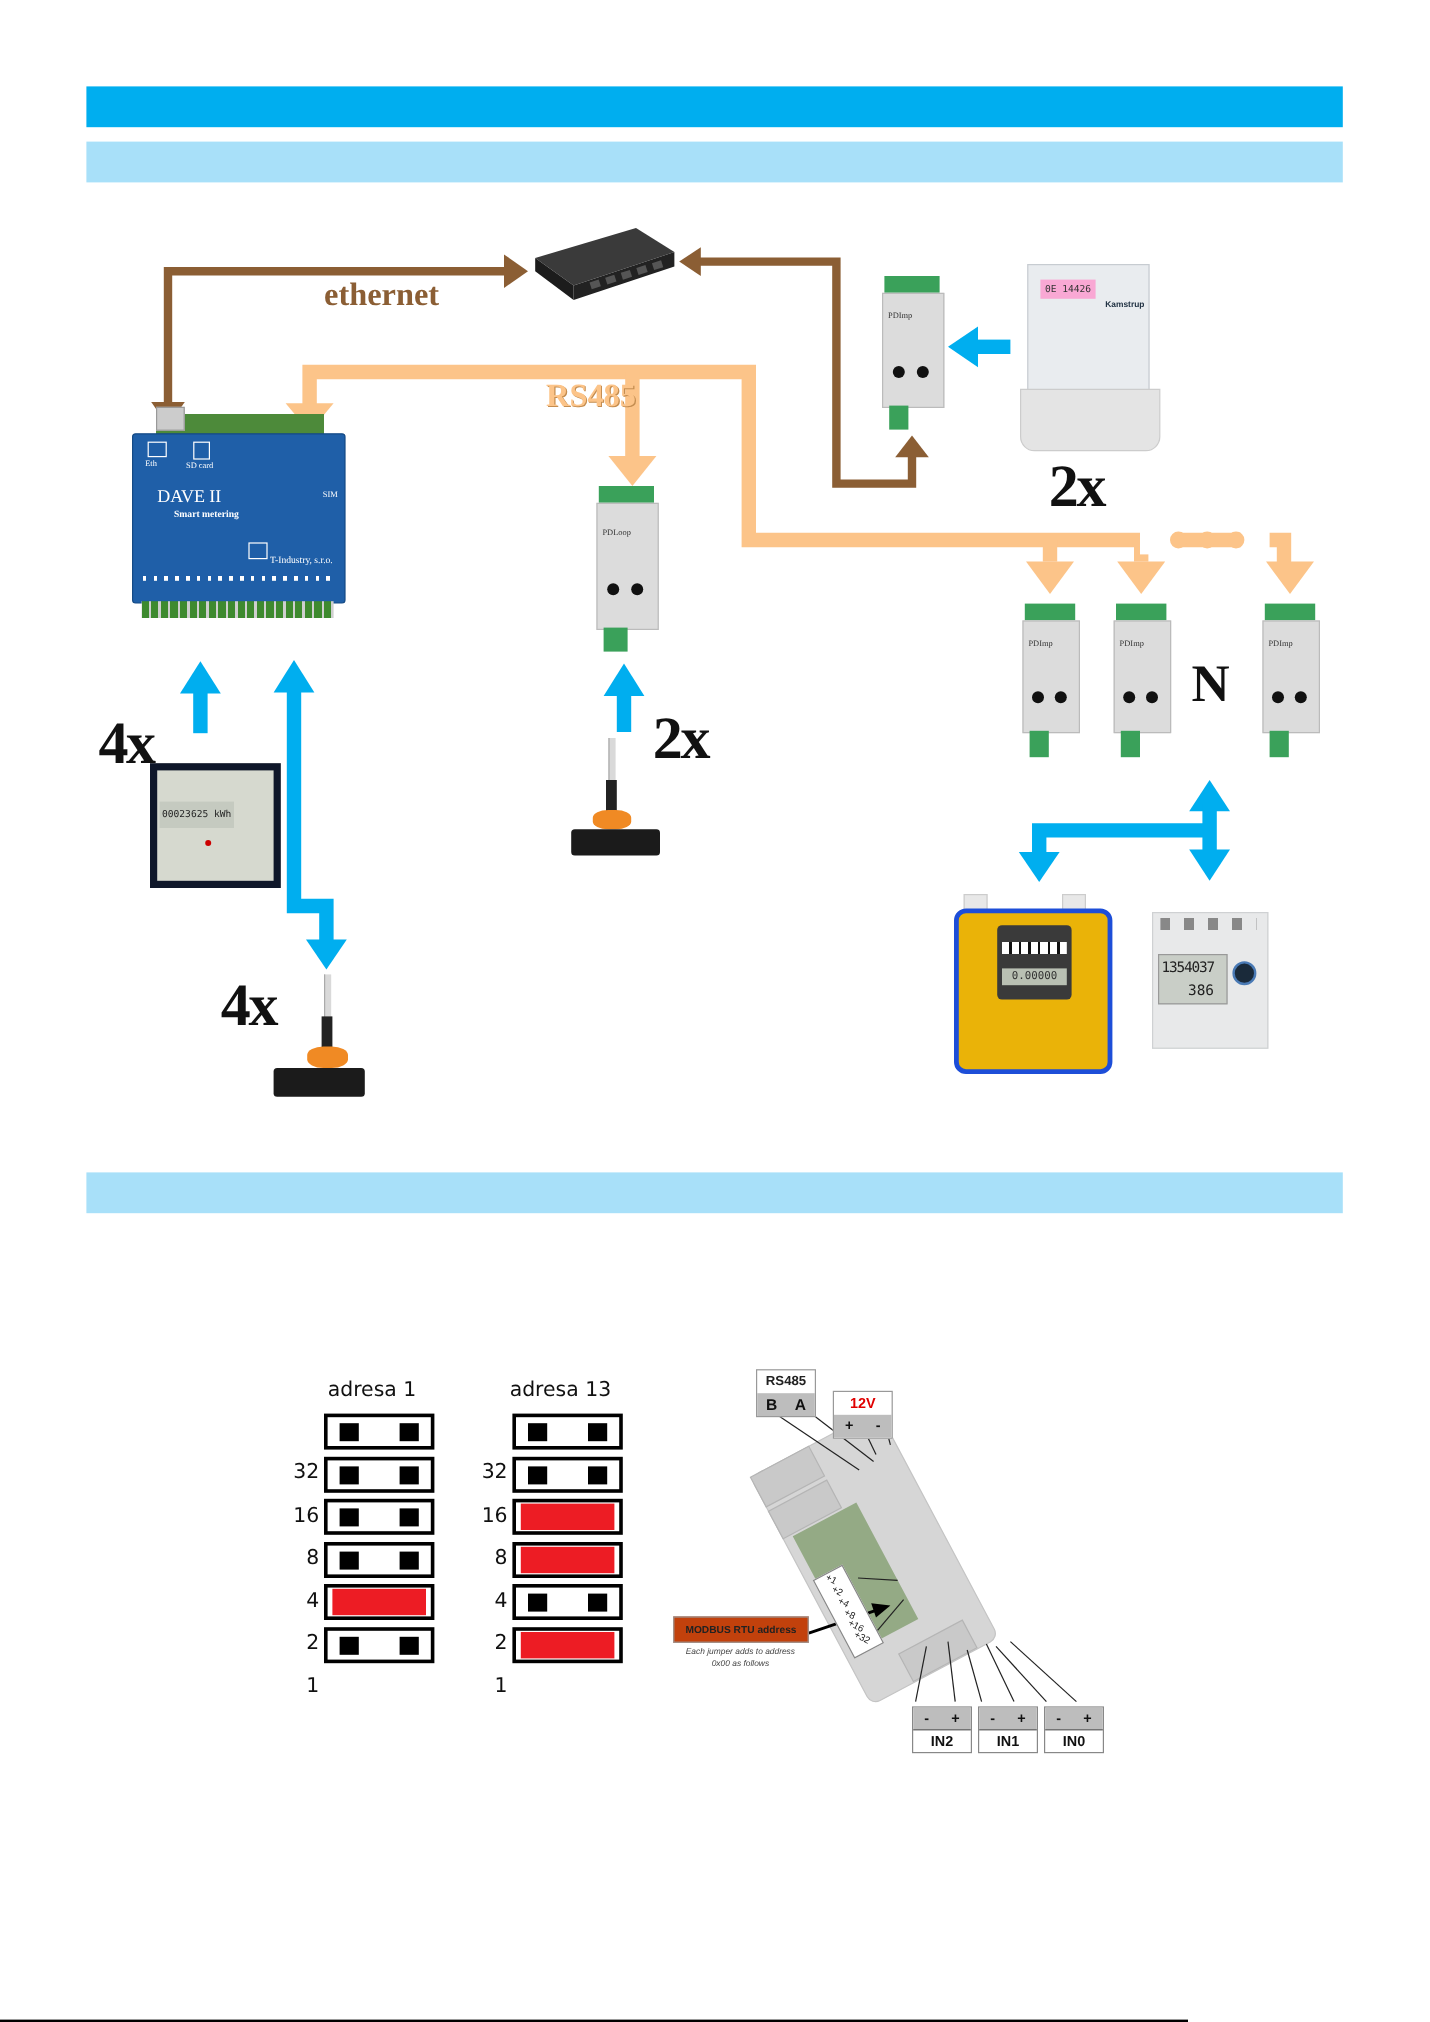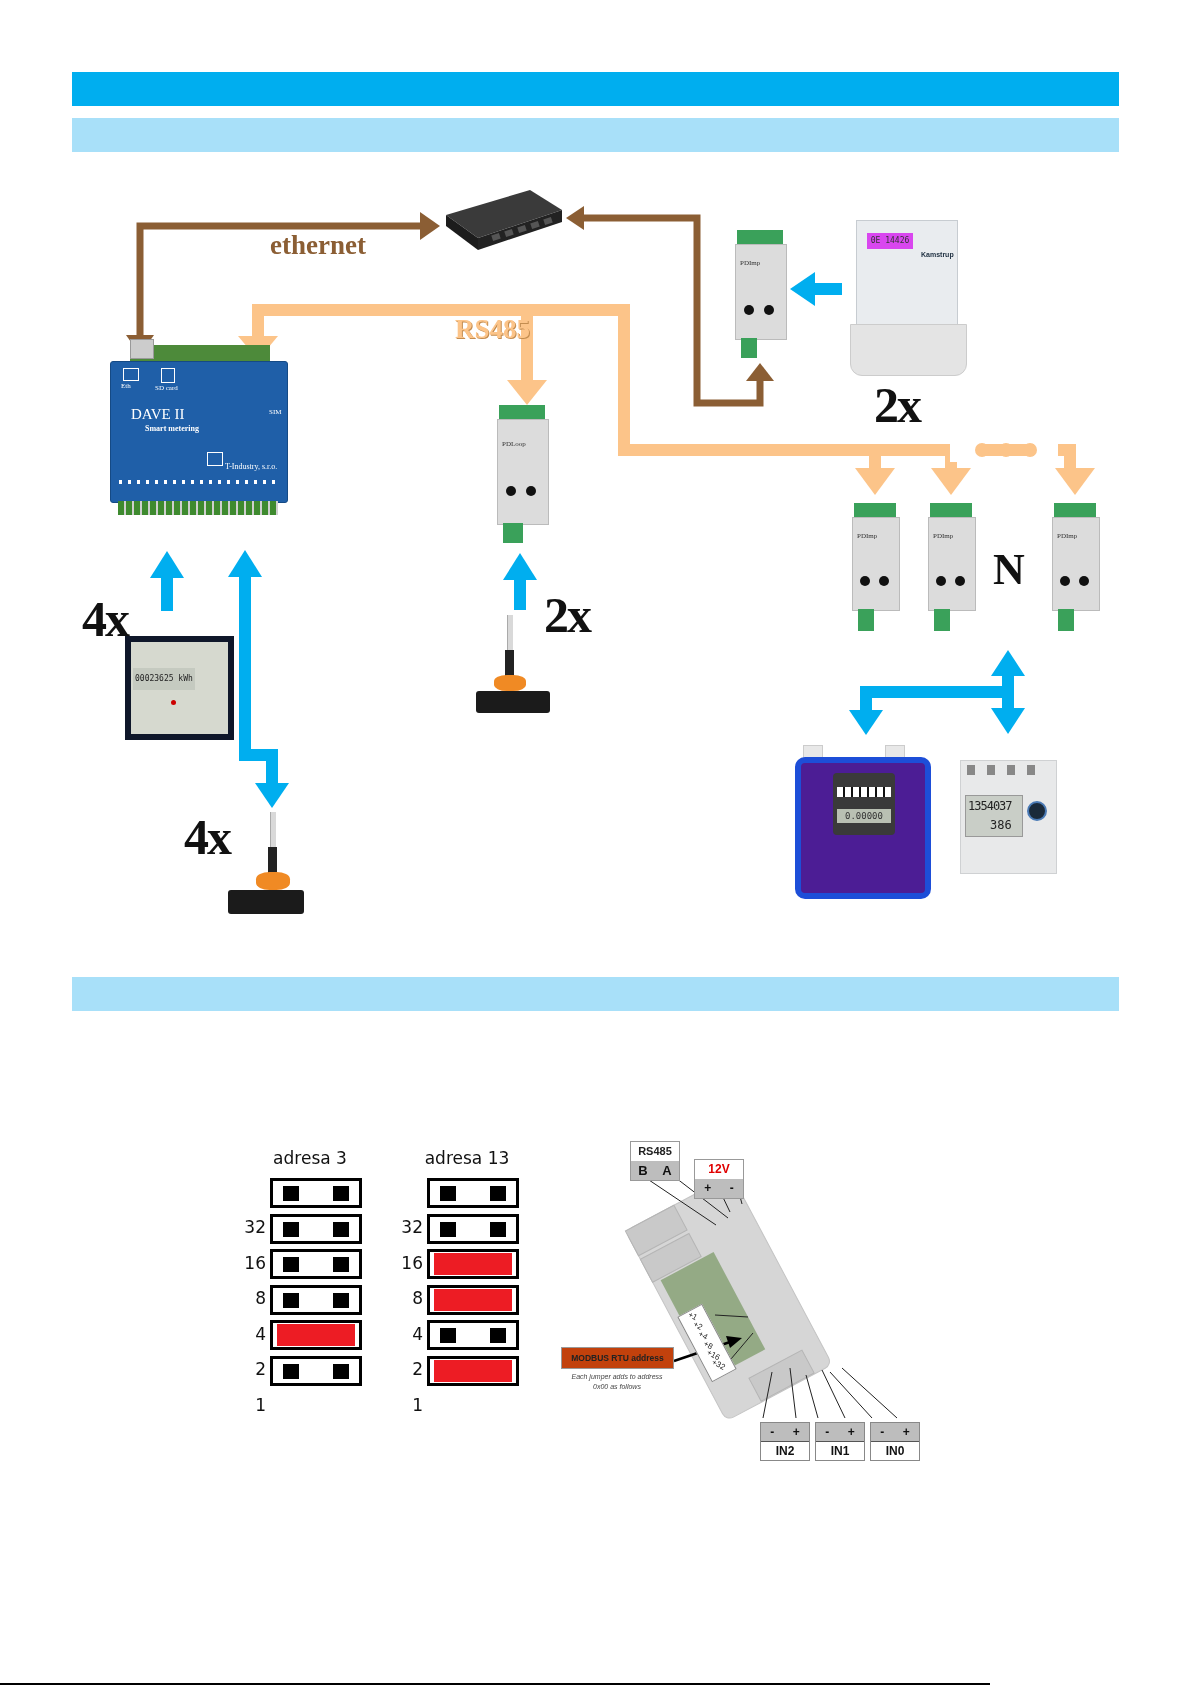--- a/index.html
+++ b/index.html
@@ -159,21 +159,21 @@
   <div class="abs" style="left:0;top:14px;width:46px;height:92px;background:#dcdcdc;border:1px solid #bbb">
     <div class="abs" style="left:4px;top:14px;font-size:7px;font-family:'Liberation Serif',serif;color:#333">PDImp</div>
     <div class="abs" style="left:7px;top:58px;width:10px;height:10px;border-radius:50%;background:#111"></div>
     <div class="abs" style="left:26px;top:58px;width:10px;height:10px;border-radius:50%;background:#111"></div>
   </div>
   <div class="abs" style="left:6px;top:106px;width:16px;height:22px;background:#3aa15a"></div>
 </div>
 
 <div class="abs" style="left:850px;top:212px;width:115px;height:162px">
   <div class="abs" style="left:6px;top:8px;width:100px;height:104px;background:#e9ecef;border:1px solid #c7ccd1">
-    <div class="abs" style="left:10px;top:12px;width:46px;height:16px;background:#d946ef;font-family:'DejaVu Sans Mono',monospace;font-size:8px;line-height:16px;color:#333;text-align:center">0E 14426</div>
+    <div class="abs" style="left:10px;top:12px;width:46px;height:16px;background:#f9a8d4;font-family:'DejaVu Sans Mono',monospace;font-size:8px;line-height:16px;color:#333;text-align:center">0E 14426</div>
     <div class="abs" style="left:64px;top:30px;font-size:7px;color:#234;font-weight:bold">Kamstrup</div>
   </div>
   <div class="abs" style="left:0;top:112px;width:115px;height:50px;background:#e4e4e4;border:1px solid #ccc;border-radius:0 0 12px 12px"></div>
 </div>
 
 <div class="abs" style="left:125px;top:636px;width:97px;height:92px;background:#d6d9cf;border:6px solid #0f172a">
   <div class="abs" style="left:2px;top:26px;width:60px;height:22px;background:#c5cac0;font-family:'DejaVu Sans Mono',monospace;font-size:8px;line-height:22px;color:#222;padding-left:2px">
     <span>00023625</span>
     <span>kWh</span>
   </div>
@@ -189,21 +189,21 @@
 <div class="abs" style="left:226px;top:812px;width:80px;height:110px">
   <div class="abs" style="left:44px;top:0;width:5px;height:48px;background:#d9d9d9;border-left:1px solid #aaa"></div>
   <div class="abs" style="left:42px;top:35px;width:9px;height:30px;background:#222"></div>
   <div class="abs" style="left:30px;top:60px;width:34px;height:18px;background:#f08a24;border-radius:40%"></div>
   <div class="abs" style="left:2px;top:78px;width:76px;height:24px;background:#1b1b1b;border-radius:3px"></div>
 </div>
 
 <div class="abs" style="left:795px;top:745px;width:132px;height:160px">
   <div class="abs" style="left:8px;top:0;width:18px;height:14px;background:#e8e8e8;border:1px solid #ccc"></div>
   <div class="abs" style="left:90px;top:0;width:18px;height:14px;background:#e8e8e8;border:1px solid #ccc"></div>
-  <div class="abs" style="left:0;top:12px;width:124px;height:130px;background:#4c1d95;border:6px solid #1d4ed8;border-radius:10px">
+  <div class="abs" style="left:0;top:12px;width:124px;height:130px;background:#eab308;border:4px solid #1d4ed8;border-radius:10px">
     <div class="abs" style="left:32px;top:10px;width:62px;height:62px;background:#3a3a3a;border-radius:4px">
       <div class="abs" style="left:4px;top:14px;width:54px;height:10px;background:repeating-linear-gradient(90deg,#fff 0 6px,#111 6px 8px)"></div>
       <div class="abs" style="left:4px;top:36px;width:54px;height:14px;background:#b9c0b3;font-family:'DejaVu Sans Mono',monospace;font-size:9px;line-height:14px;color:#333;text-align:center">0.00000</div>
     </div>
   </div>
 </div>
 
 <div class="abs" style="left:960px;top:760px;width:95px;height:112px;background:#e8e9ea;border:1px solid #cfd1d3">
   <div class="abs" style="left:6px;top:4px;width:80px;height:10px;background:repeating-linear-gradient(90deg,#888 0 8px,transparent 8px 20px)"></div>
   <div class="abs" style="left:4px;top:34px;width:56px;height:40px;background:#c9cec7;border:1px solid #999">
@@ -213,21 +213,21 @@
   <div class="abs" style="left:66px;top:40px;width:16px;height:16px;border-radius:50%;background:#1a2a3a;border:2px solid #4a7ab5"></div>
 </div>
 
 <div class="abs mult" style="left:82px;top:594px">4x</div>
 <div class="abs mult" style="left:184px;top:812px">4x</div>
 <div class="abs mult" style="left:544px;top:590px">2x</div>
 <div class="abs mult" style="left:874px;top:380px">2x</div>
 <div class="abs mult" style="left:993px;top:548px;font-size:44px">N</div>
 
 <div class="abs" style="left:240px;top:1148px">
-  <div class="jumper-title" style="position:absolute;left:0;top:0">adresa 3</div>
+  <div class="jumper-title" style="position:absolute;left:0;top:0">adresa 1</div>
   <div class="abs" style="left:0;top:30px;width:130px" id="jt0">
       <div class="jrow" style="top: 0px; left: 0px; width: 130px;">
         <div class="jnum">32</div>
         <div class="jbox">
           <div class="jpin" style="left: 10px;"></div>
           <div class="jpin" style="left: 60px;"></div>
         </div>
       </div>
       <div class="jrow" style="top: 35.5px; left: 0px; width: 130px;">
         <div class="jnum">16</div>

